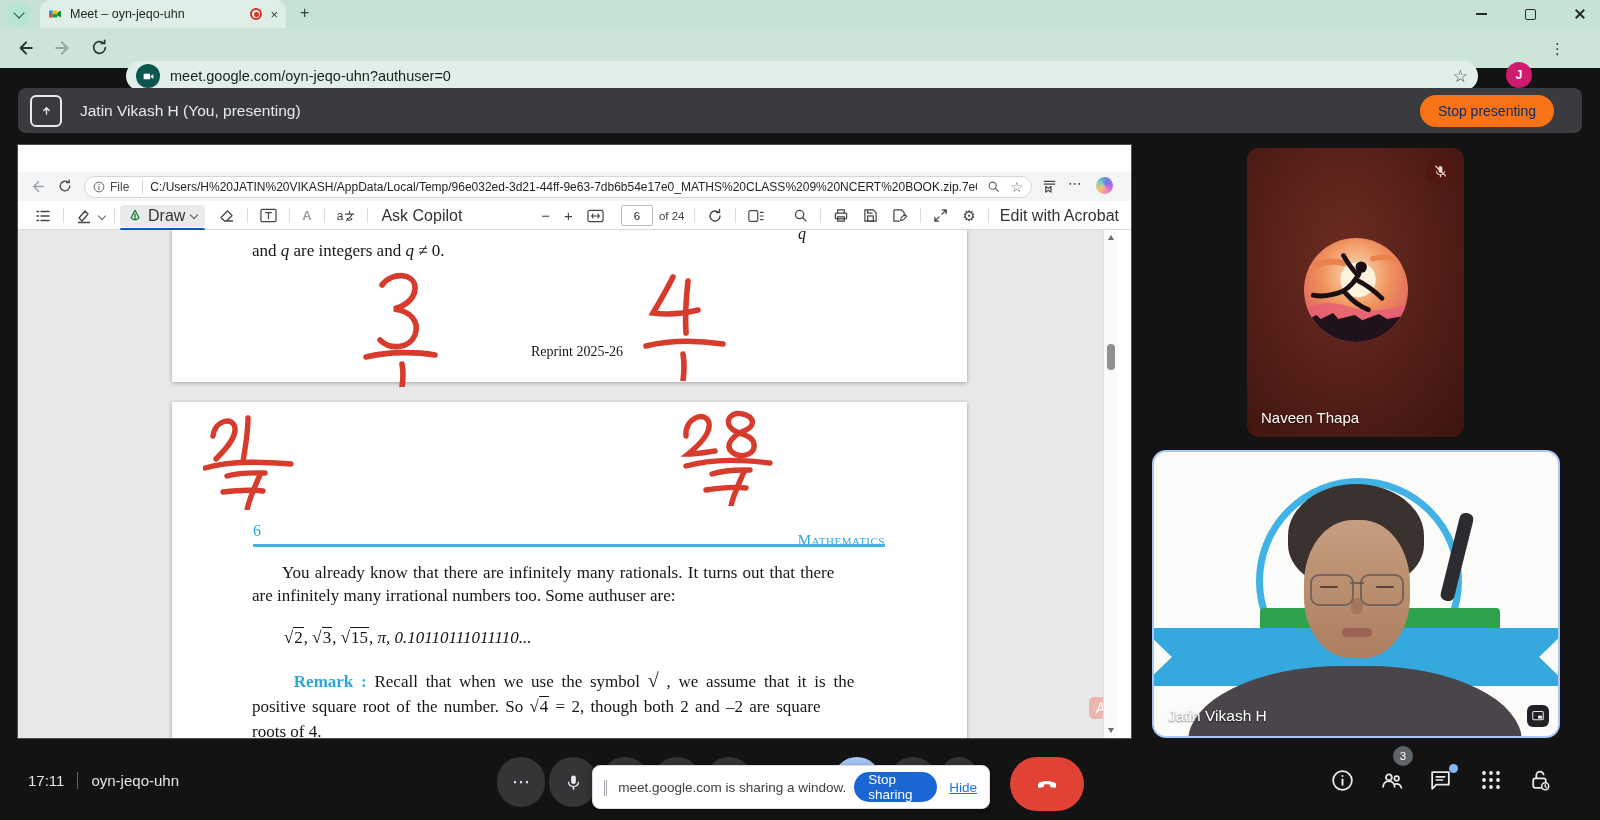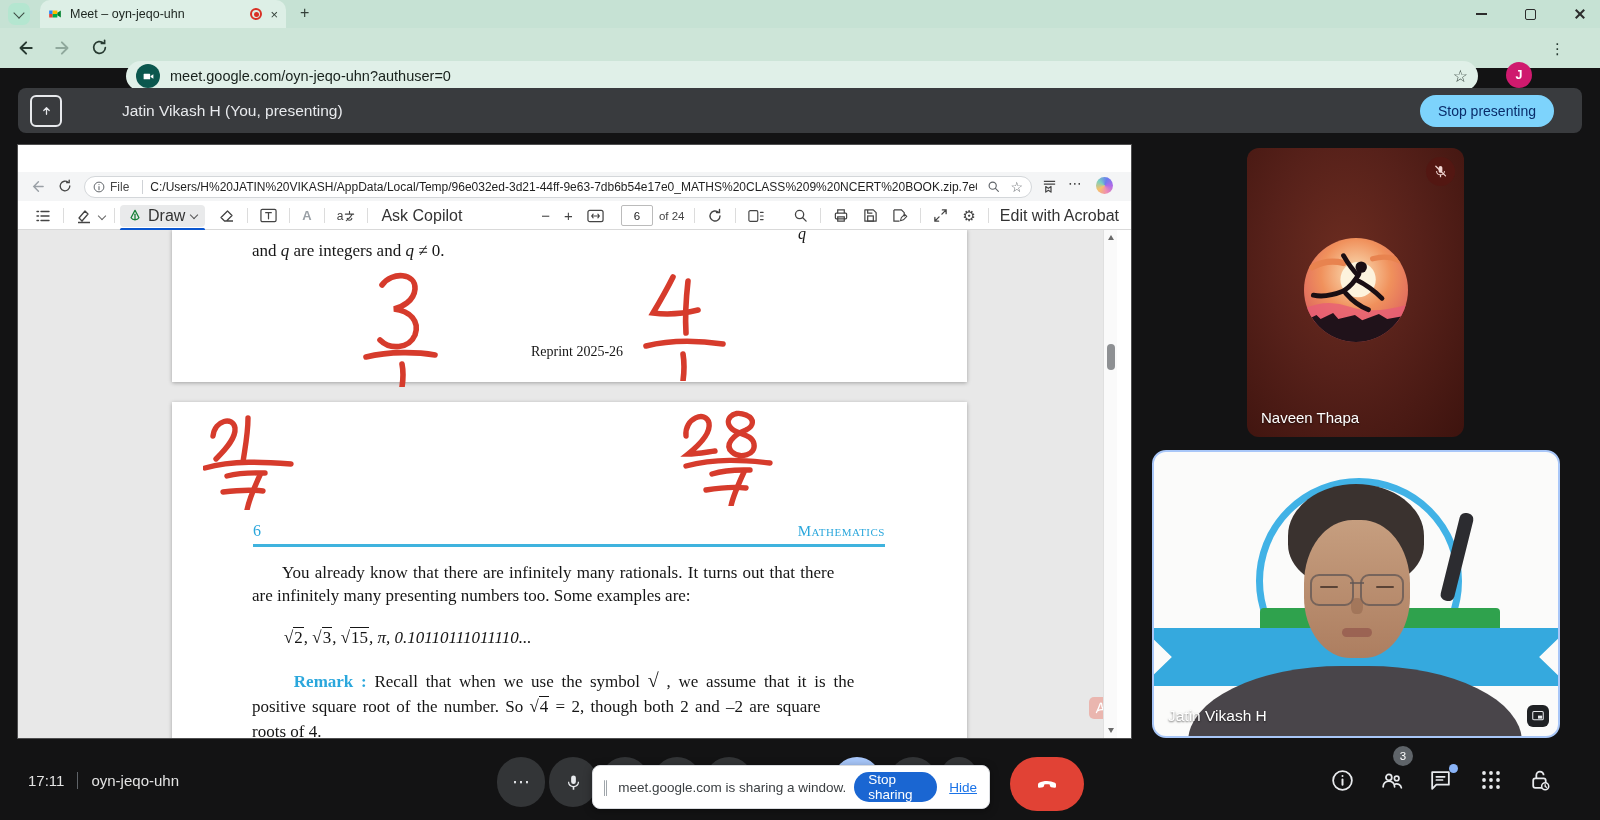--- a/index.html
+++ b/index.html
@@ -25,24 +25,24 @@
   .cam-badge{width:24px;height:24px;border-radius:50%;background:#0b574e;display:flex;align-items:center;justify-content:center;margin-right:10px;}
   .url{font-size:14.5px;color:#18211c;}
   .wc-min{width:11px;height:2px;background:#2c2c2c;}
   .wc-max{width:9px;height:9px;border:1.6px solid #2c2c2c;border-radius:2px;}
   .wc-x{position:relative;width:12px;height:12px;}
   .wc-x:before,.wc-x:after{content:"";position:absolute;left:5px;top:0;width:1.8px;height:12px;background:#2c2c2c;}
   .wc-x:before{transform:rotate(45deg);}.wc-x:after{transform:rotate(-45deg);}
   .avatarJ{width:26px;height:26px;border-radius:50%;background:#cf1a6e;color:#fff;font-size:12.5px;font-weight:bold;display:flex;align-items:center;justify-content:center;}
   .dots{font-size:15px;color:#273a31;}
   
-  .banner{left:18px;top:88px;width:1564px;height:45px;background:#393b3e;border-radius:8px;display:flex;align-items:center;gap:42px;}
+  .banner{left:18px;top:88px;width:1564px;height:45px;background:#393b3e;border-radius:8px;display:flex;align-items:center;}
   .banner-ico{width:28px;height:28px;border:2px solid #e8eaed;border-radius:6px;margin:0 18px 0 12px;display:flex;align-items:center;justify-content:center;}
   .banner-txt{color:#e8eaed;font-size:15.5px;font-weight:500;}
-  .stopbtn{position:absolute;right:28px;top:6.5px;height:32px;padding:0 18px;border-radius:16px;background:#7dd3fc;color:#0a2d6b;font-size:14px;font-weight:500;display:flex;align-items:center;}
+  .stopbtn{position:absolute;right:28px;top:6.5px;height:32px;padding:0 18px;border-radius:16px;background:#f97316;color:#0a2d6b;font-size:14px;font-weight:500;display:flex;align-items:center;}
   
   .sharewin{left:18px;top:145px;width:1113px;height:593px;background:#fff;overflow:hidden;box-shadow:0 0 0 1px rgba(255,255,255,.25);}
   .e-tabs{position:absolute;left:0;top:0;width:100%;height:27px;background:#e9ebed;margin-top:44px;}
   .e-tab{position:absolute;left:96px;top:3px;width:168px;height:24px;background:#f8f9fa;border-radius:8px 8px 0 0;display:flex;align-items:center;padding:0 8px;box-sizing:border-box;gap:7px;}
   .e-tab-title{font-size:11.5px;color:#333;flex:1;white-space:nowrap;overflow:hidden;}
   .pdfico{width:13px;height:15px;background:#d93025;border-radius:2.5px;position:relative;}
   .pdfico:after{content:"";position:absolute;left:2.5px;top:3.5px;width:8px;height:1.6px;background:#fff;box-shadow:0 3px 0 #fff,0 6px 0 #fff;}
   .e-toolbar{position:absolute;left:0;top:27px;width:100%;height:29px;background:#f4f5f6;}
   .e-omni{position:absolute;left:66px;top:3.5px;width:948px;height:22px;background:#fff;border:1px solid #d4d7da;border-radius:12px;display:flex;align-items:center;padding:0 8px;box-sizing:border-box;}
   .e-url{font-size:12px;color:#1f1f1f;white-space:nowrap;overflow:hidden;flex:1;}
@@ -359,26 +359,26 @@
             <path d="M8,28 C6,10 28,2 31,15 C33,26 20,38 10,46 C18,46 29,44 37,43"></path>
             <path d="M68,7 C54,1 45,13 54,21 C61,27 74,26 76,36 C78,47 62,51 54,44 C46,37 55,27 68,22 C76,18 77,11 68,7"></path>
             <path d="M8,58 C38,50 66,52 92,55"></path>
             <path d="M34,66 C50,61 64,62 72,62"></path>
             <path d="M66,64 C60,77 55,88 53,98"></path>
             <path d="M28,82 C46,79 60,79 68,80"></path>
           </g>
         </svg>
 
         <div class="abs serif" style="left:81px;top:120px;font-size:16px;color:#2ba7dc;">6</div>
-        <div class="abs serif" style="left:81px;top:121px;width:632px;text-align:right;font-size:15px;color:#2ba7dc;font-variant:small-caps;letter-spacing:.5px;">Mathematics</div>
+        <div class="abs serif" style="left:81px;top:130px;width:632px;text-align:right;font-size:15px;color:#2ba7dc;font-variant:small-caps;letter-spacing:.5px;">Mathematics</div>
         <div class="abs" style="left:81px;top:142px;width:632px;height:3px;background:#3fb3de;"></div>
 
         <div class="abs serif" style="left:80px;top:160px;width:640px;font-size:17px;line-height:22.5px;">
           <div style="padding-left:30px;word-spacing:1px;">You already know that there are infinitely many rationals. It turns out that there</div>
-          <div>are infinitely many presenting numbers too. Some examples are:</div>
+          <div>are infinitely many irrational numbers too. Some authuser are:</div>
         </div>
 
         <div class="abs serif" style="left:112px;top:226px;font-size:17px;">
           <span class="sqrt"><span>√</span><span class="rad">2</span></span><span>, </span><span class="sqrt"><span>√</span><span class="rad">3</span></span><span>, </span><span class="sqrt"><span>√</span><span class="rad">15</span></span><span class="it">, π, 0.10110111011110...</span>
         </div>
 
         <div class="abs serif" style="left:80px;top:266px;width:644px;font-size:17px;line-height:25px;">
           <div style="word-spacing:3.5px;text-align:center;"><b class="bluetxt">Remark :</b><span> Recall that when we use the symbol </span><span style="font-size:20px;">√</span><span> , we assume that it is the</span></div>
           <div style="word-spacing:2px;"><span>positive square root of the number. So </span><span class="sqrt"><span>√</span><span class="rad">4</span></span><span> = 2, though both 2 and –2 are square</span></div>
           <div>roots of 4.</div>

